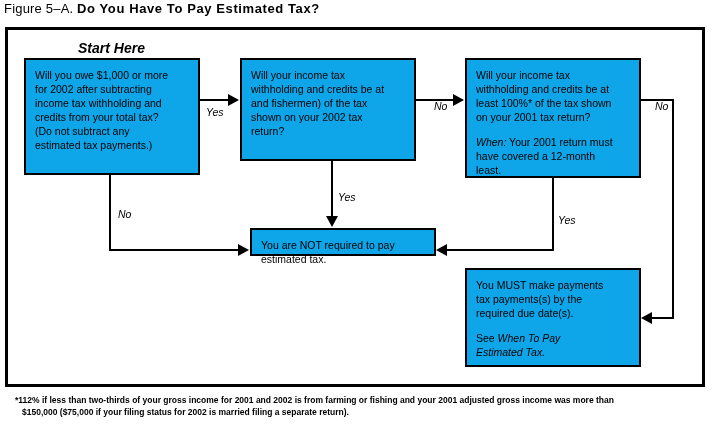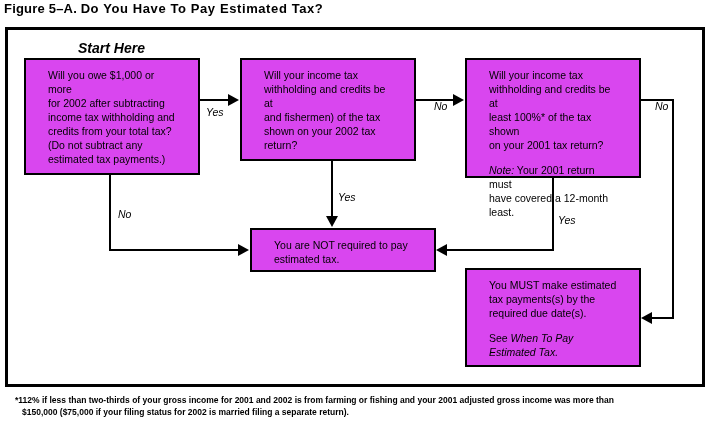--- a/index.html
+++ b/index.html
@@ -21,21 +21,21 @@
   
   #figure-title {
     position: absolute;
     left: 4px;
     top: 1px;
     font-size: 13px;
     line-height: 16px;
     white-space: nowrap;
   }
   #figure-title .fig-label {
-    font-weight: bold;
+    font-weight: normal;
     letter-spacing: 0.2px;
   }
   #figure-title .fig-question {
     font-weight: bold;
     letter-spacing: 0.6px;
   }
   
   #chart-frame {
     position: absolute;
     left: 5px;
@@ -44,34 +44,34 @@
     height: 360px;
     border: 3px solid #000000;
     box-sizing: border-box;
     background: #ffffff;
   }
   
   .flow-box {
     position: absolute;
     border: 2px solid #000000;
     box-sizing: border-box;
-    background: #d946ef;
+    background: #0ea5e9;
     font-size: 10.5px;
     line-height: 14px;
-    padding: 8px 22px;
+    padding: 8px 9px;
     z-index: 5;
   }
   .flow-box p { margin: 0; }
   .flow-box p.spaced { margin-top: 11px; }
   .ital { font-style: italic; }
   
   #box-owe      { left: 24px;  top: 58px;  width: 176px; height: 117px; }
   #box-90pct    { left: 240px; top: 58px;  width: 176px; height: 103px; }
   #box-100pct   { left: 465px; top: 58px;  width: 176px; height: 120px; }
-  #box-not-req  { left: 250px; top: 228px; width: 186px; height: 44px; }
+  #box-not-req  { left: 250px; top: 228px; width: 186px; height: 28px; }
   #box-must-pay { left: 465px; top: 268px; width: 176px; height: 99px; }
 
   
   .flow-label {
     position: absolute;
     font-size: 10.5px;
     font-style: italic;
     line-height: 12px;
     z-index: 6;
     white-space: nowrap;
@@ -198,32 +198,32 @@
     <p>and fishermen) of the tax</p>
     <p>shown on your 2002 tax</p>
     <p>return?</p>
   </div>
 
   <div class="flow-box" id="box-100pct">
     <p>Will your income tax</p>
     <p>withholding and credits be at</p>
     <p>least 100%* of the tax shown</p>
     <p>on your 2001 tax return?</p>
-    <p class="spaced"><span class="ital">Note:</span><span> Your 2001 return must</span></p>
+    <p class="spaced"><span class="ital">When:</span><span> Your 2001 return must</span></p>
     <p>have covered a 12-month</p>
     <p>least.</p>
   </div>
 
   <div class="flow-box" id="box-not-req">
     <p>You are NOT required to pay</p>
     <p>estimated tax.</p>
   </div>
 
   <div class="flow-box" id="box-must-pay">
-    <p>You MUST make estimated</p>
+    <p>You MUST make payments</p>
     <p>tax payments(s) by the</p>
     <p>required due date(s).</p>
     <p class="spaced"><span>See </span><span class="ital">When To Pay</span></p>
     <p class="ital">Estimated Tax.</p>
   </div>
 
   <div id="footnote">
     <div class="fn-line">*112% if less than two-thirds of your gross income for 2001 and 2002 is from farming or fishing and your 2001 adjusted gross income was more than</div>
     <div class="fn-line fn-line2">$150,000 ($75,000 if your filing status for 2002 is married filing a separate return).</div>
   </div>

